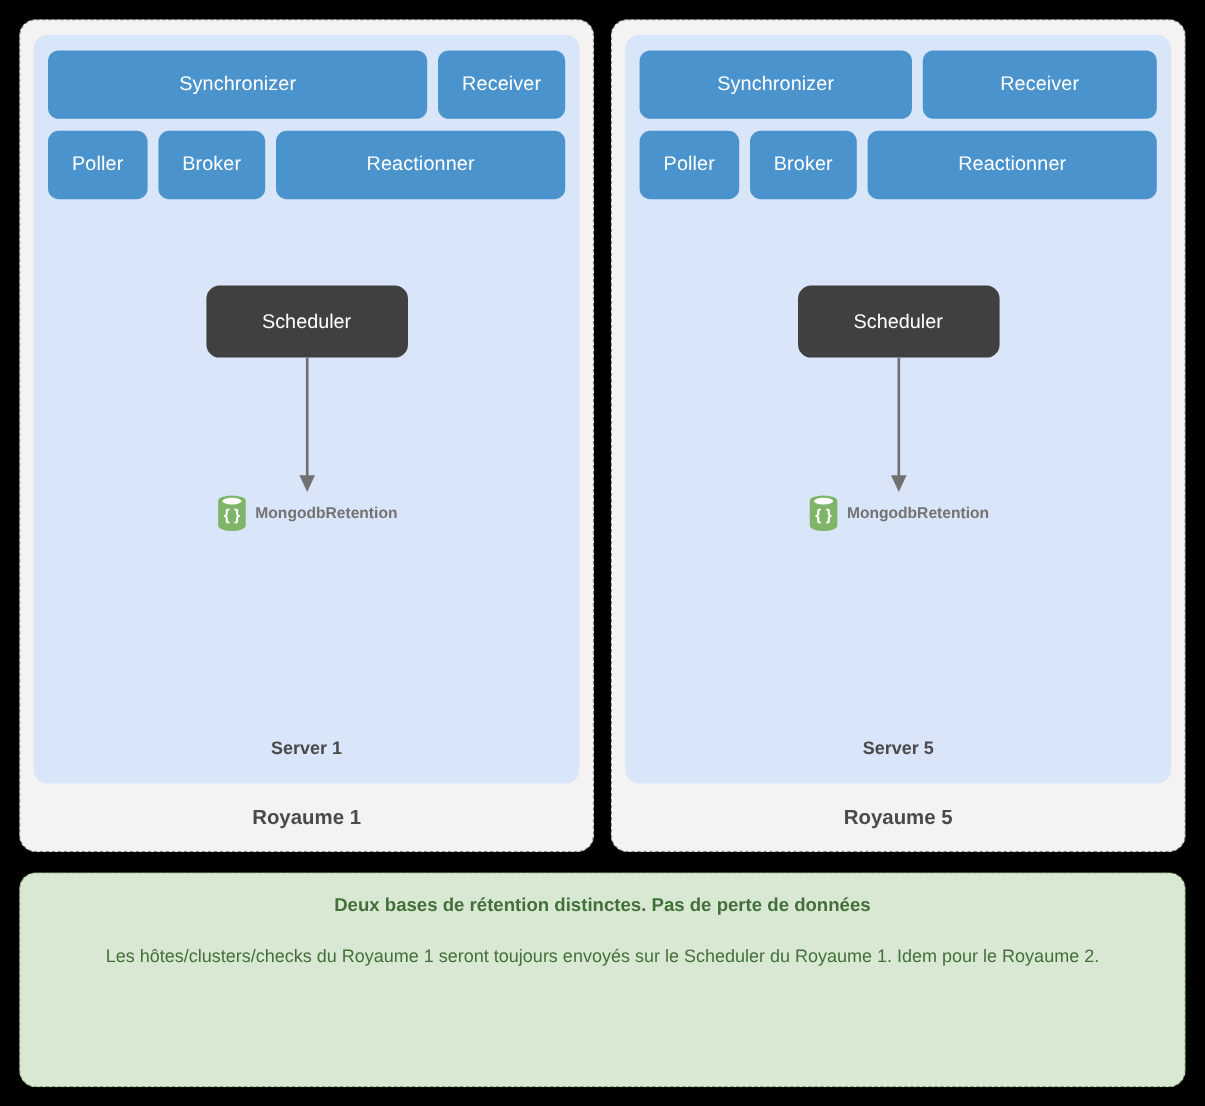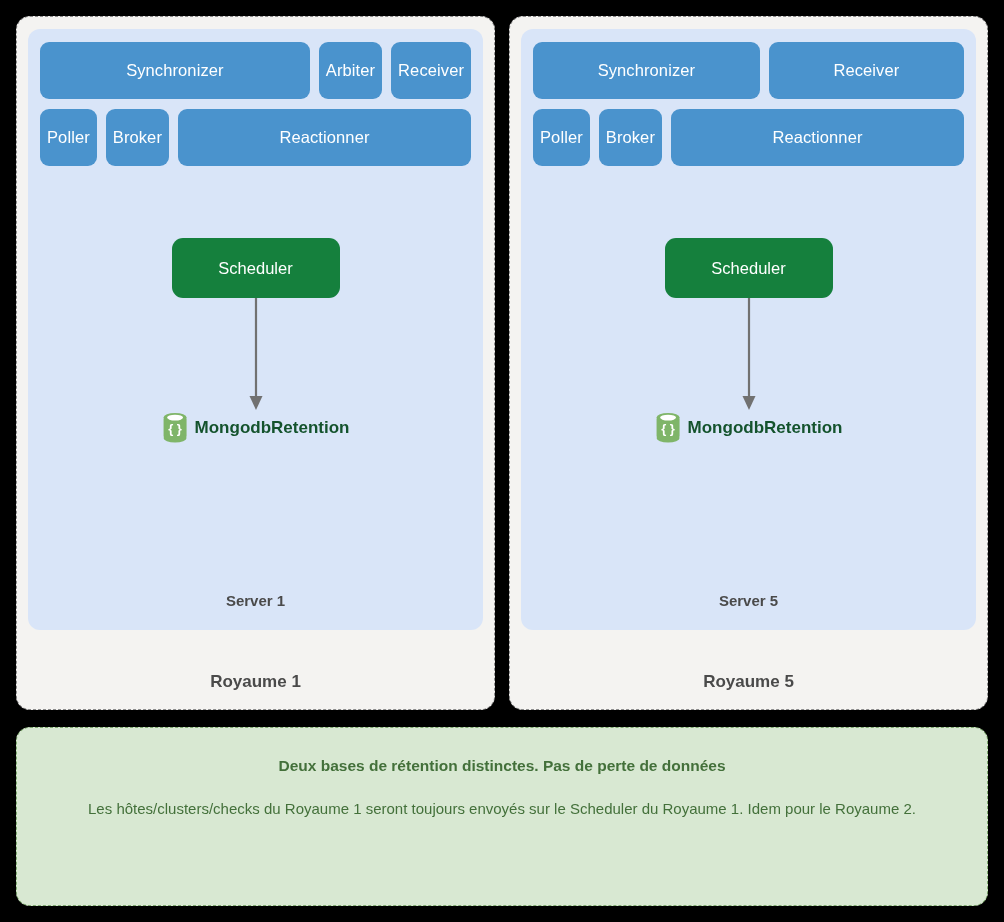--- a/index.html
+++ b/index.html
@@ -68,38 +68,38 @@
     background: #4a93cd;
     color: #ffffff;
     border-radius: 9px;
     height: 57px;
     display: flex;
     align-items: center;
     justify-content: center;
     font-size: 16.5px;
     font-weight: 400;
     letter-spacing: 0.1px;
-    padding: 0 7px;
+    padding: 0 20px;
     white-space: nowrap;
     line-height: 1;
   }
   .daemon.grow { flex: 1 1 auto; }
 
   
   .flow {
     position: relative;
     flex: 1 1 auto;
     min-height: 0;
   }
   .scheduler {
     position: absolute;
     top: 72px;
     left: 50%;
     transform: translateX(-50%);
-    background: #15803d;
+    background: #404040;
     color: #ffffff;
     border-radius: 11px;
     width: 168px;
     height: 60px;
     display: flex;
     align-items: center;
     justify-content: center;
     font-size: 16.5px;
     line-height: 1;
   }
@@ -117,22 +117,22 @@
     top: 246px;
     left: 50%;
     transform: translateX(-50%);
     display: flex;
     align-items: center;
     gap: 7px;
     white-space: nowrap;
   }
   .db-icon { display: block; }
   .db-label {
-    color: #14532d;
-    font-size: 17px;
+    color: #737373;
+    font-size: 13px;
     font-weight: bold;
     line-height: 1;
   }
 
   .server-label {
     text-align: center;
     color: #4a4a4a;
     font-size: 15px;
     font-weight: bold;
     padding-bottom: 22px;
@@ -141,34 +141,33 @@
   .realm-label {
     text-align: center;
     color: #4a4a4a;
     font-size: 17px;
     font-weight: bold;
     height: 56px;
     display: flex;
     align-items: center;
     justify-content: center;
     line-height: 1;
-    margin-top: 23px;
   }
 
   
   .note-box {
     position: absolute;
     left: 16px;
     top: 727px;
     width: 972px;
     height: 179px;
     background: #d8e8d2;
     border: 1px dashed #7ea96e;
     border-radius: 14px;
-    padding: 30px 22px 0 22px;
+    padding: 19px 22px 0 22px;
   }
   .note-title {
     text-align: center;
     color: #43703a;
     font-size: 15.5px;
     font-weight: bold;
     line-height: 1;
     margin-bottom: 24px;
   }
   .note-body {
@@ -184,21 +183,20 @@
 <div id="stage">
 
   <div class="realms-row">
 
     <div class="realm-card">
       <div class="server-box">
 
         <div class="daemon-rows">
           <div class="daemon-row">
             <div class="daemon grow">Synchronizer</div>
-            <div class="daemon">Arbiter</div>
             <div class="daemon">Receiver</div>
           </div>
           <div class="daemon-row">
             <div class="daemon">Poller</div>
             <div class="daemon">Broker</div>
             <div class="daemon grow">Reactionner</div>
           </div>
         </div>
 
         <div class="flow">

